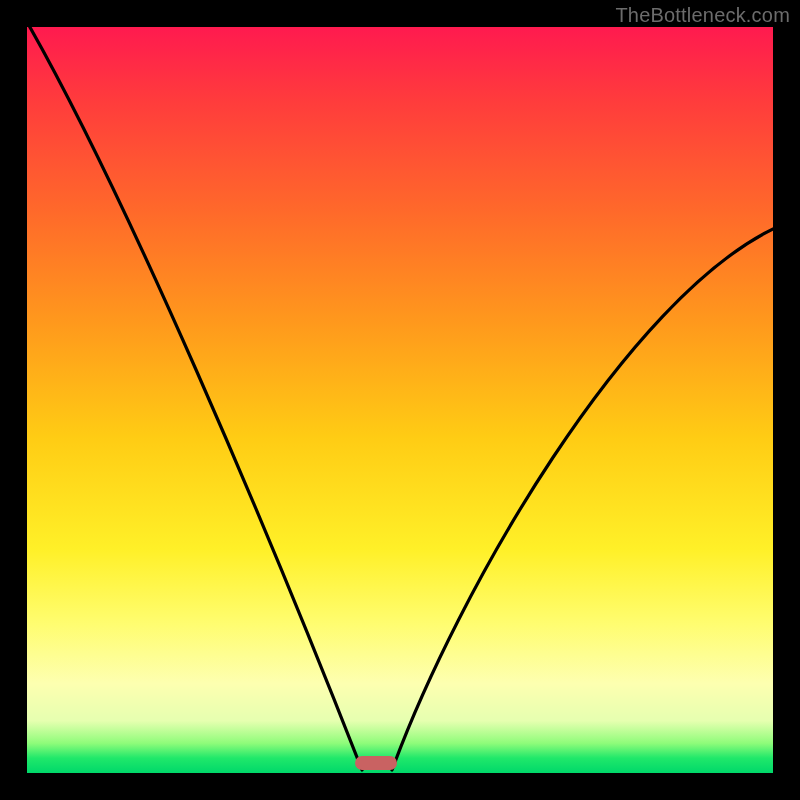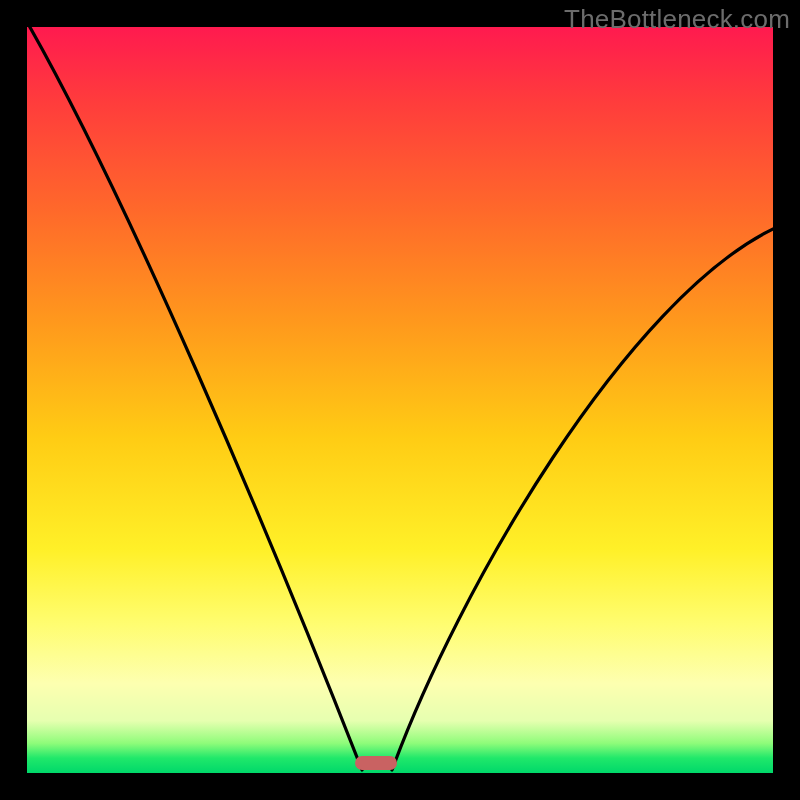--- a/index.html
+++ b/index.html
@@ -31,21 +31,21 @@
       #8ffc7a 96%,
       #20e86a 98%,
       #00d86a 100%
     );
   }
   .watermark {
     position: absolute;
     top: 4px;
     right: 10px;
     color: #6c6c6c;
-    font-size: 26px;
+    font-size: 20px;
     font-weight: 500;
     letter-spacing: 0.2px;
     z-index: 5;
   }
   svg.curve {
     position: absolute;
     left: 0;
     top: 0;
     width: 746px;
     height: 746px;

